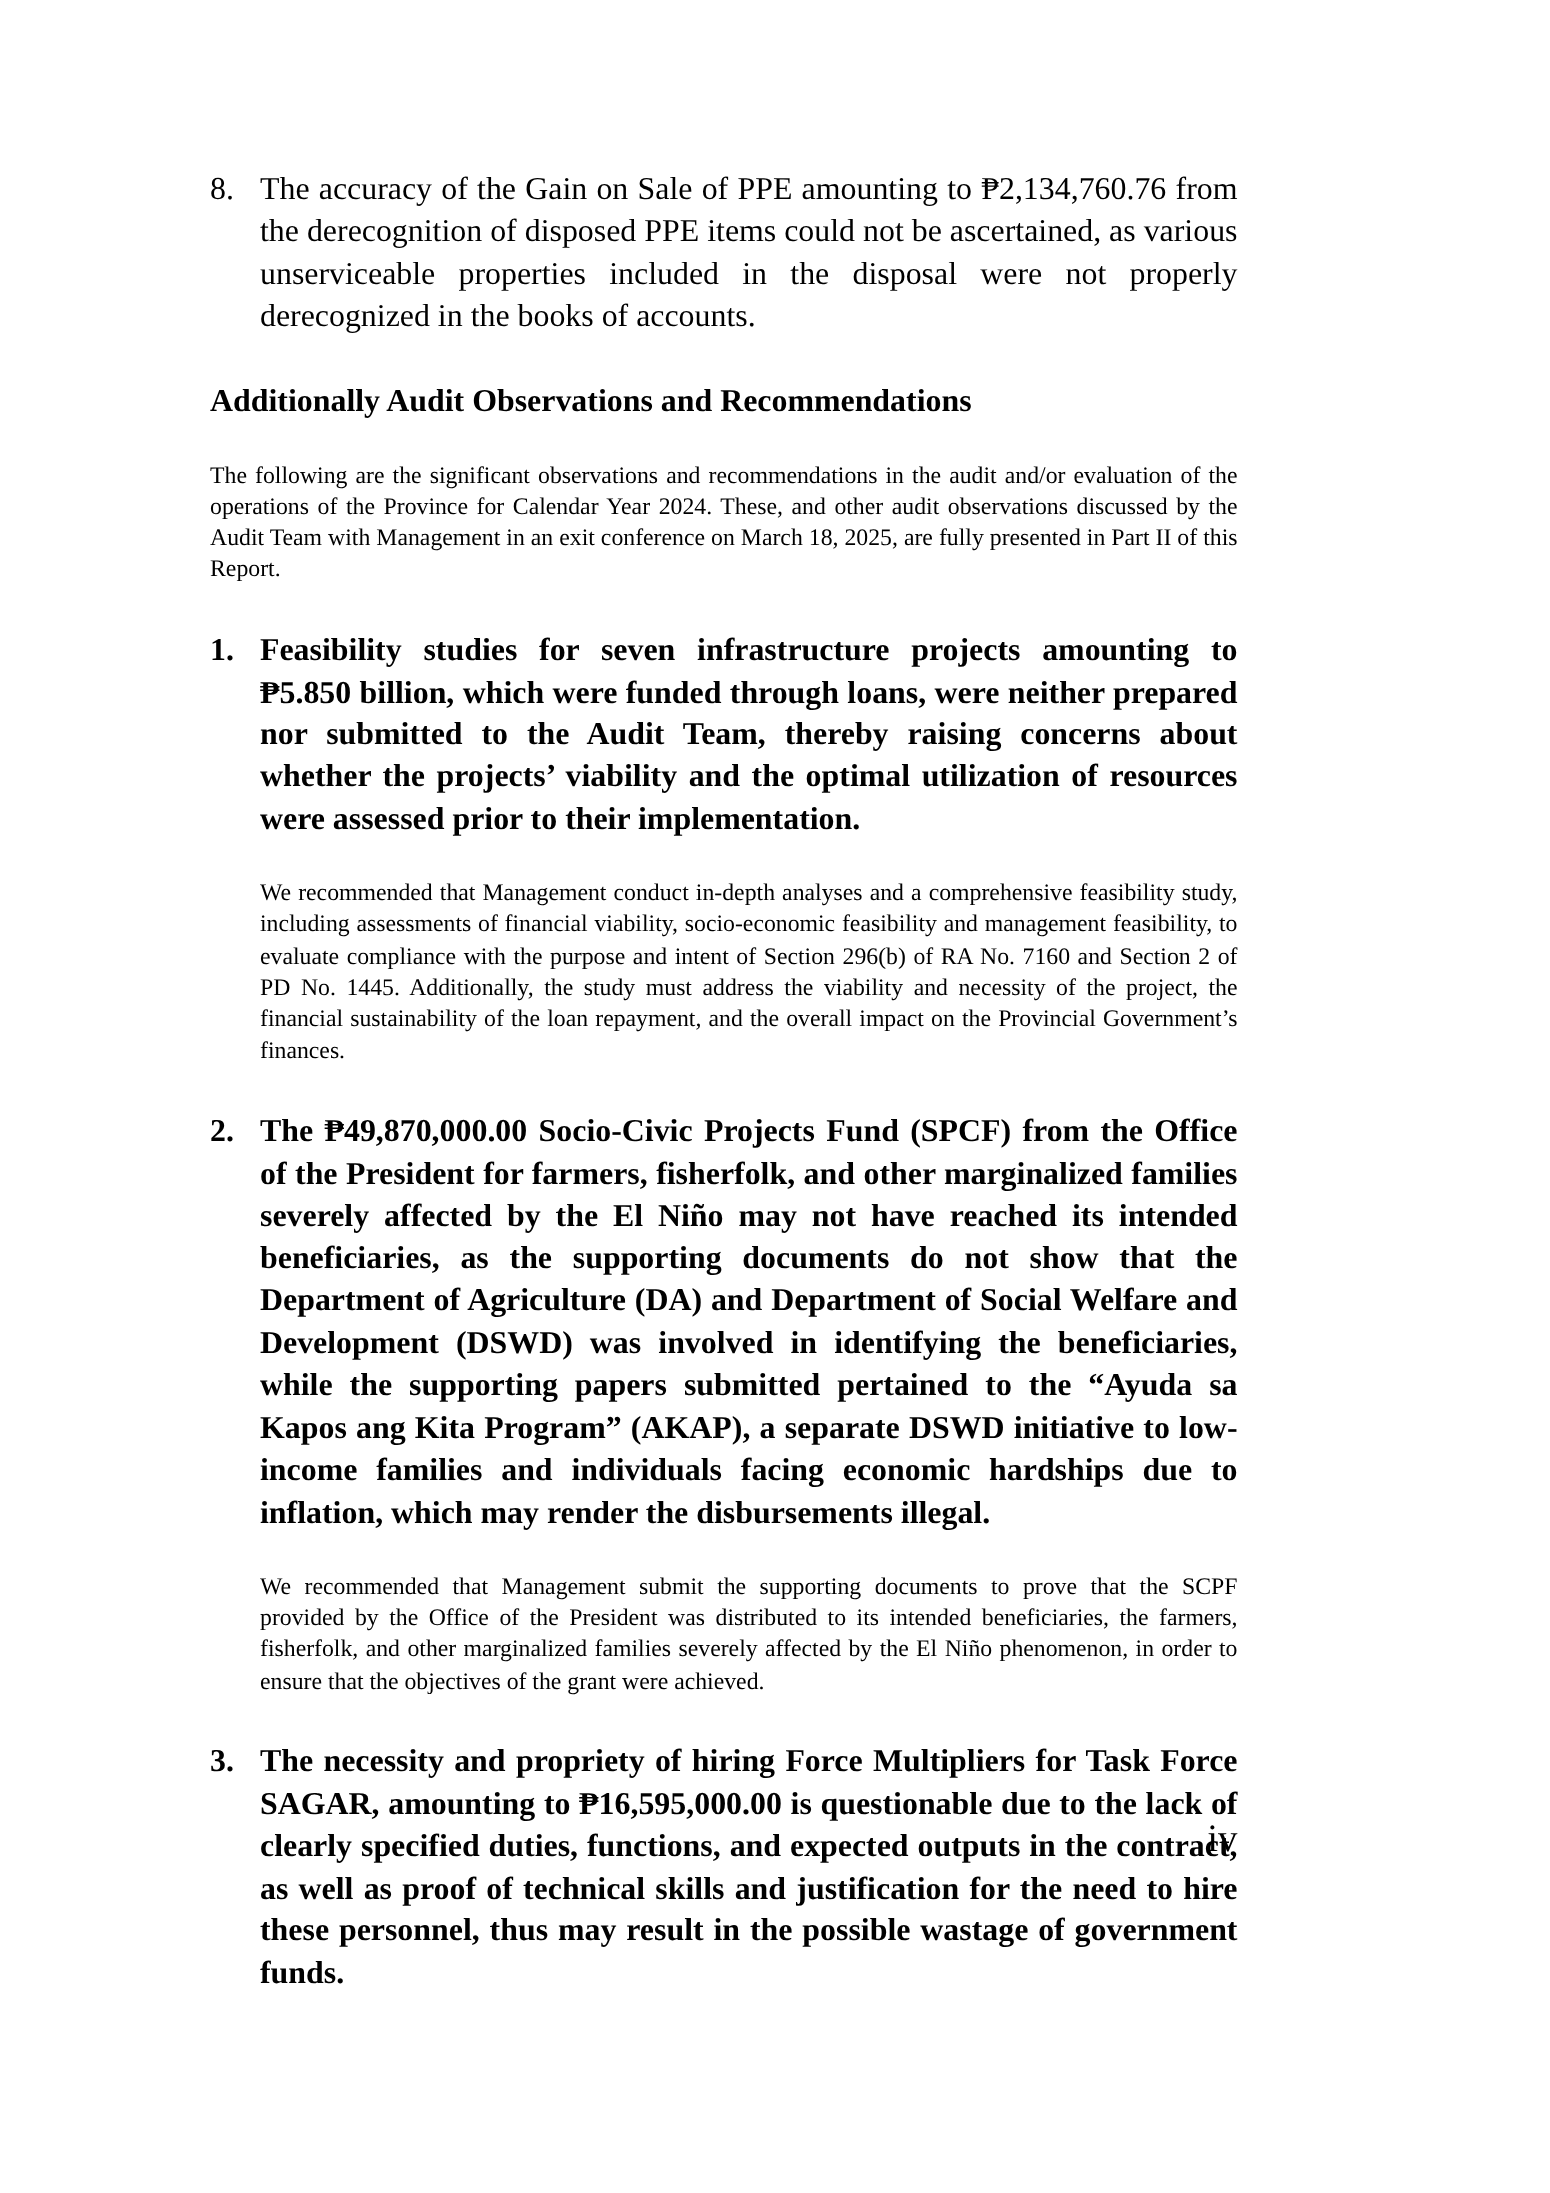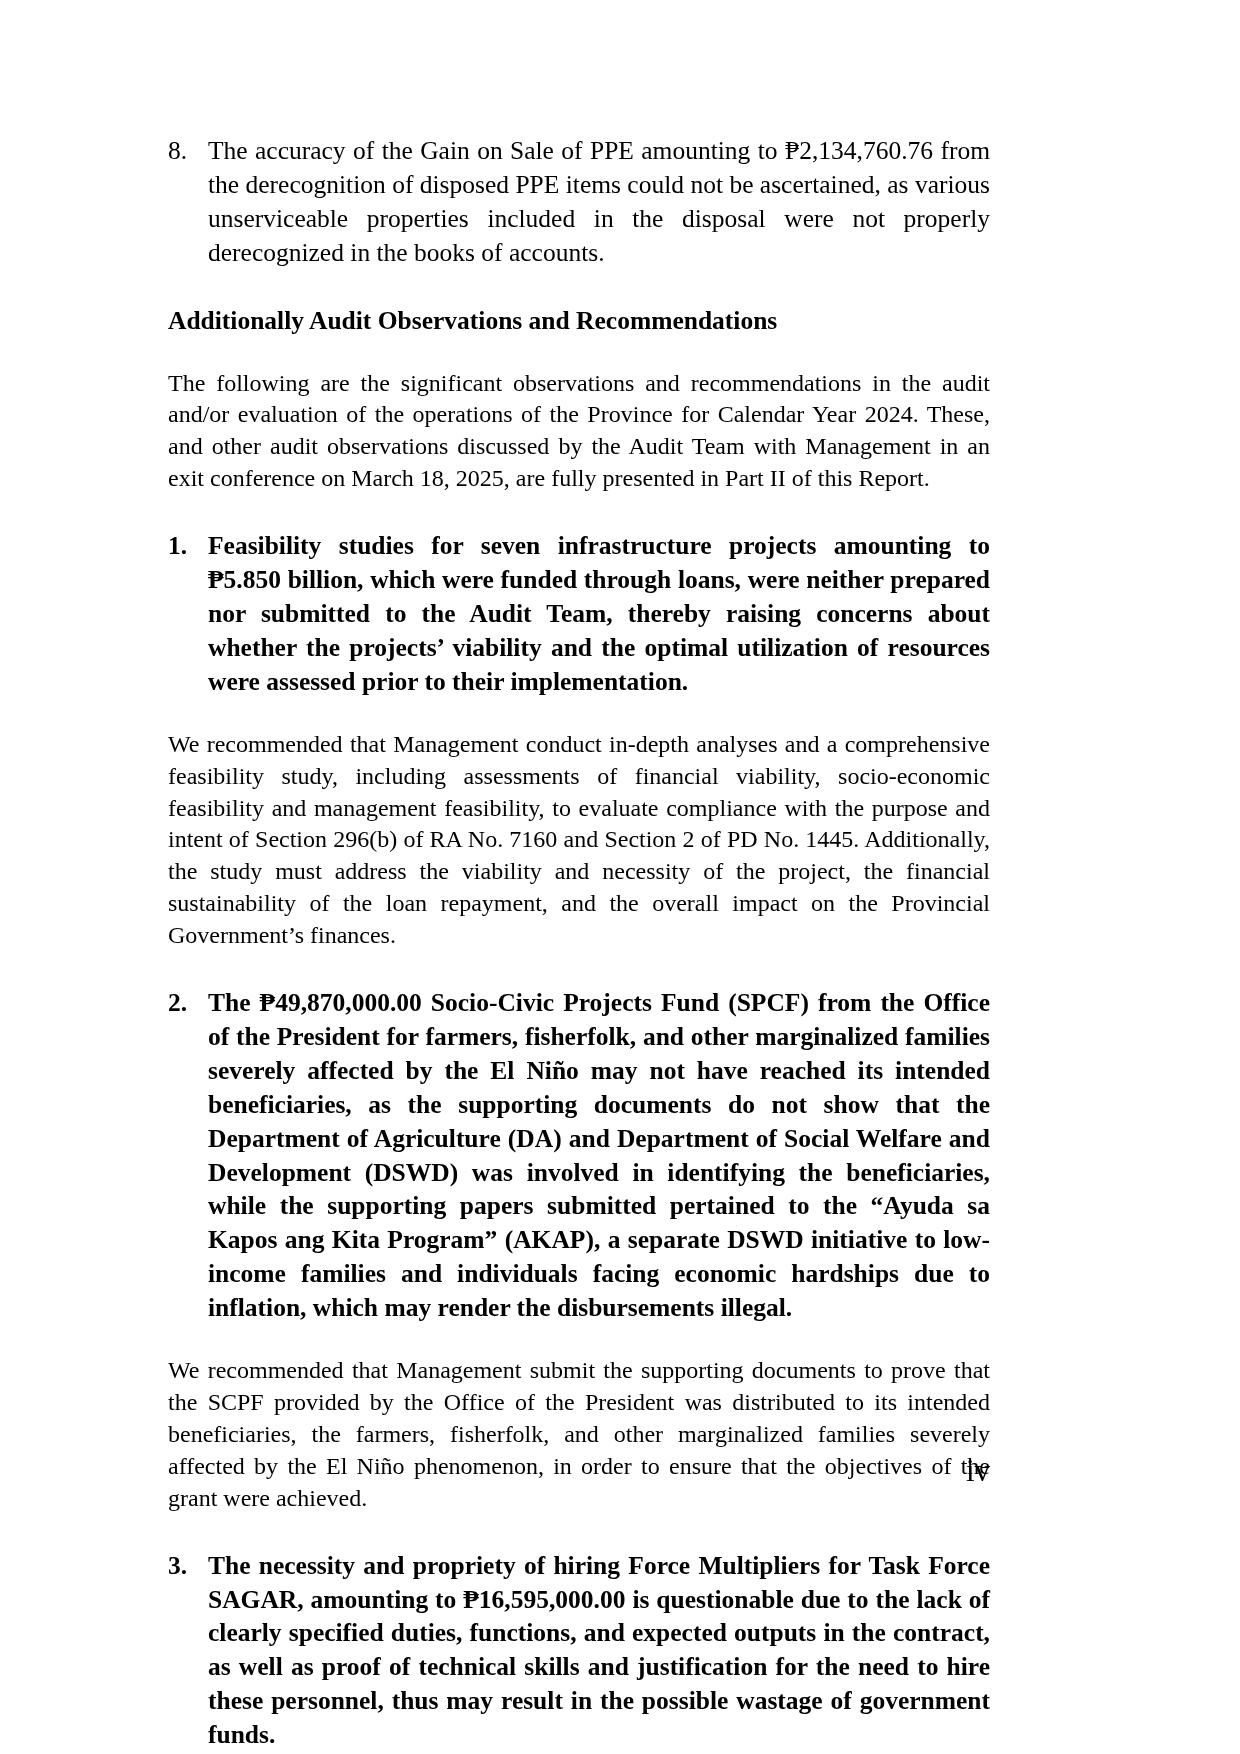--- a/index.html
+++ b/index.html
@@ -41,26 +41,27 @@
     text-align: justify;
     text-justify: inter-word;
     hyphens: none;
   }
   .num-item.bold .marker,
   .num-item.bold .body {
     font-weight: bold;
   }
   
   .para {
-    font-size: 24px;
+    font-size: 19px;
     line-height: 1.33;
     text-align: justify;
     text-justify: inter-word;
   }
   .para.indented {
+    margin-left: 40px;
   }
   .section-heading {
     font-size: 25.5px;
     font-weight: bold;
     line-height: 1.33;
     text-align: left;
   }
   .sp-30  { height: 30px; }
   .sp-34  { height: 34px; }
   .footer {

